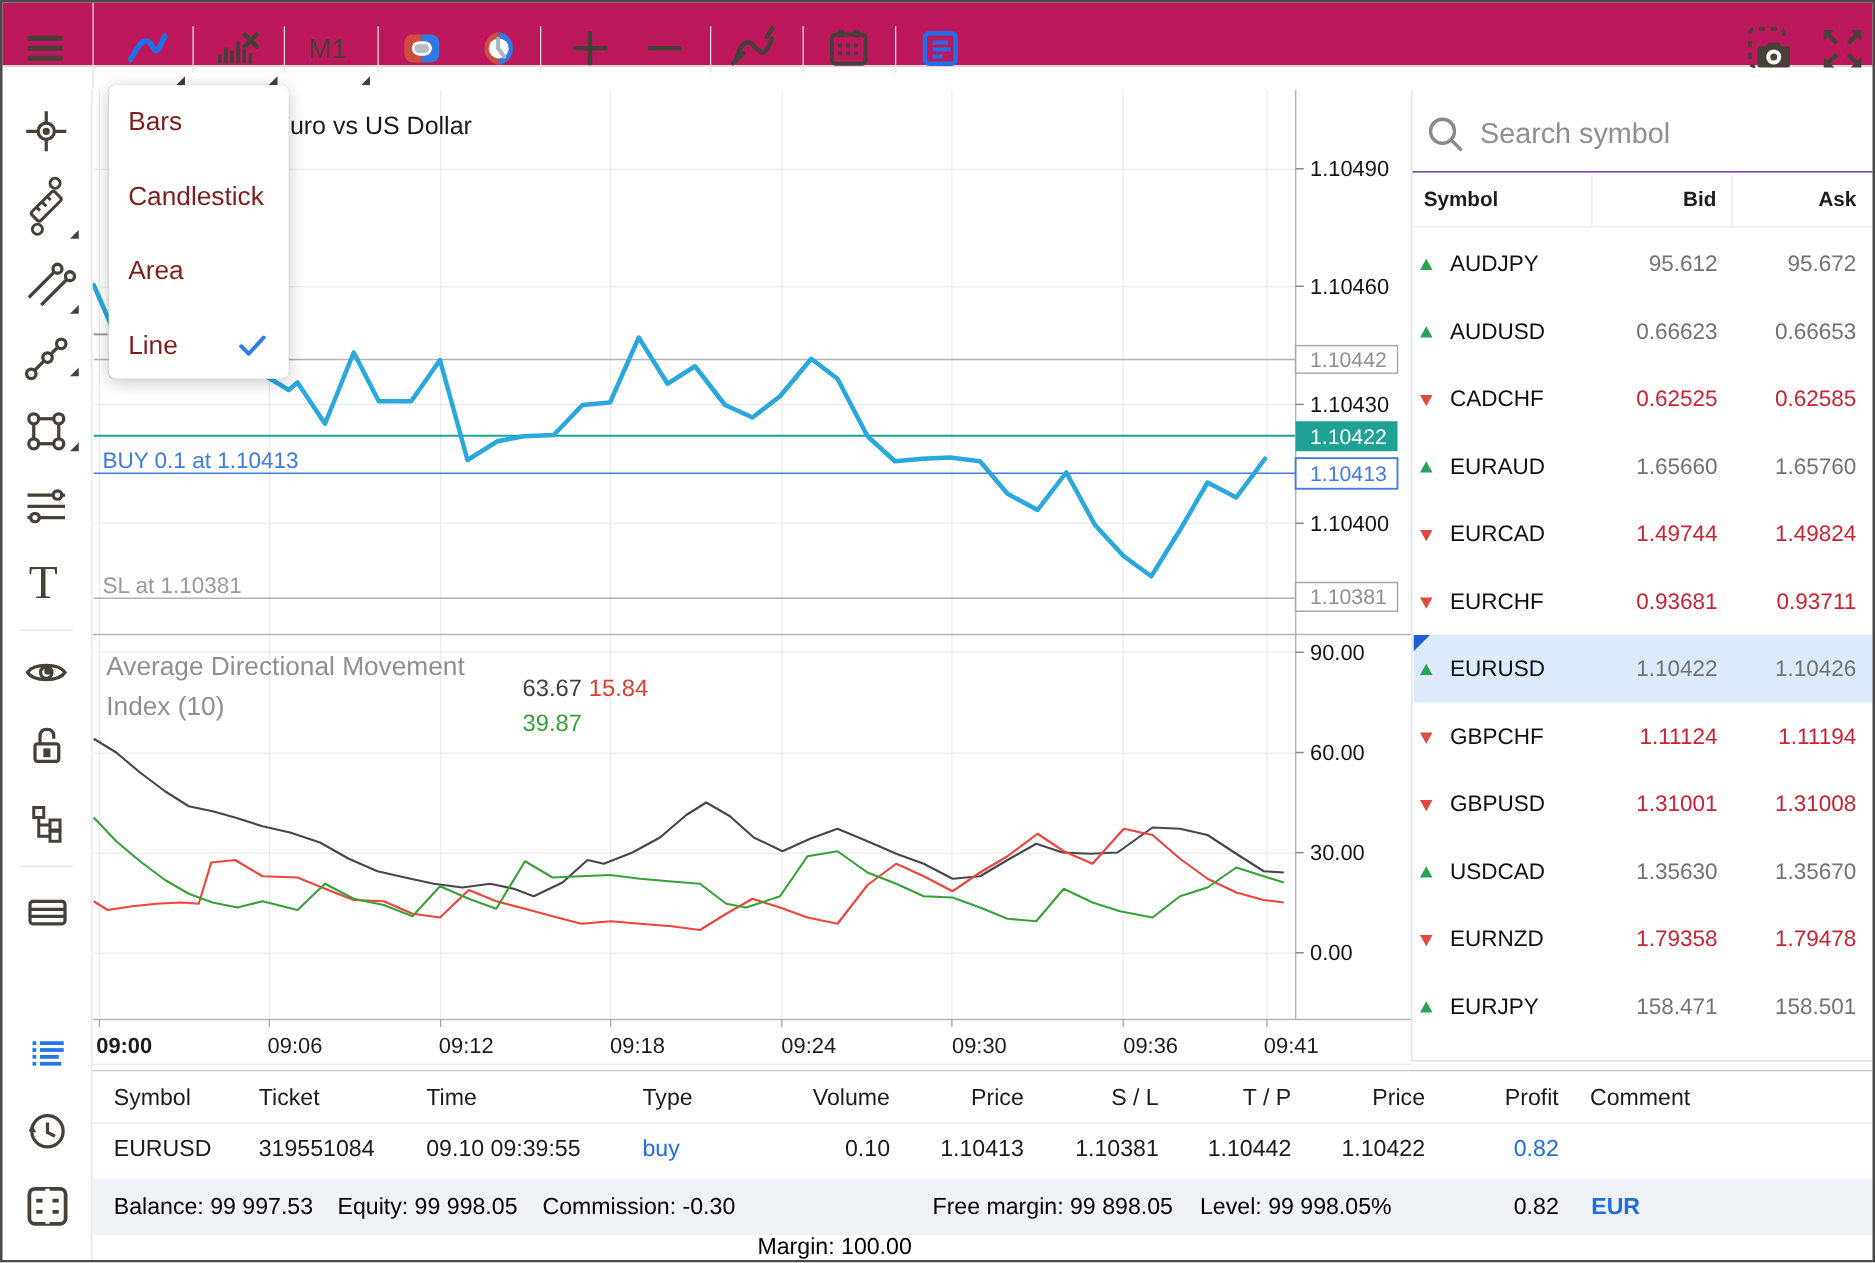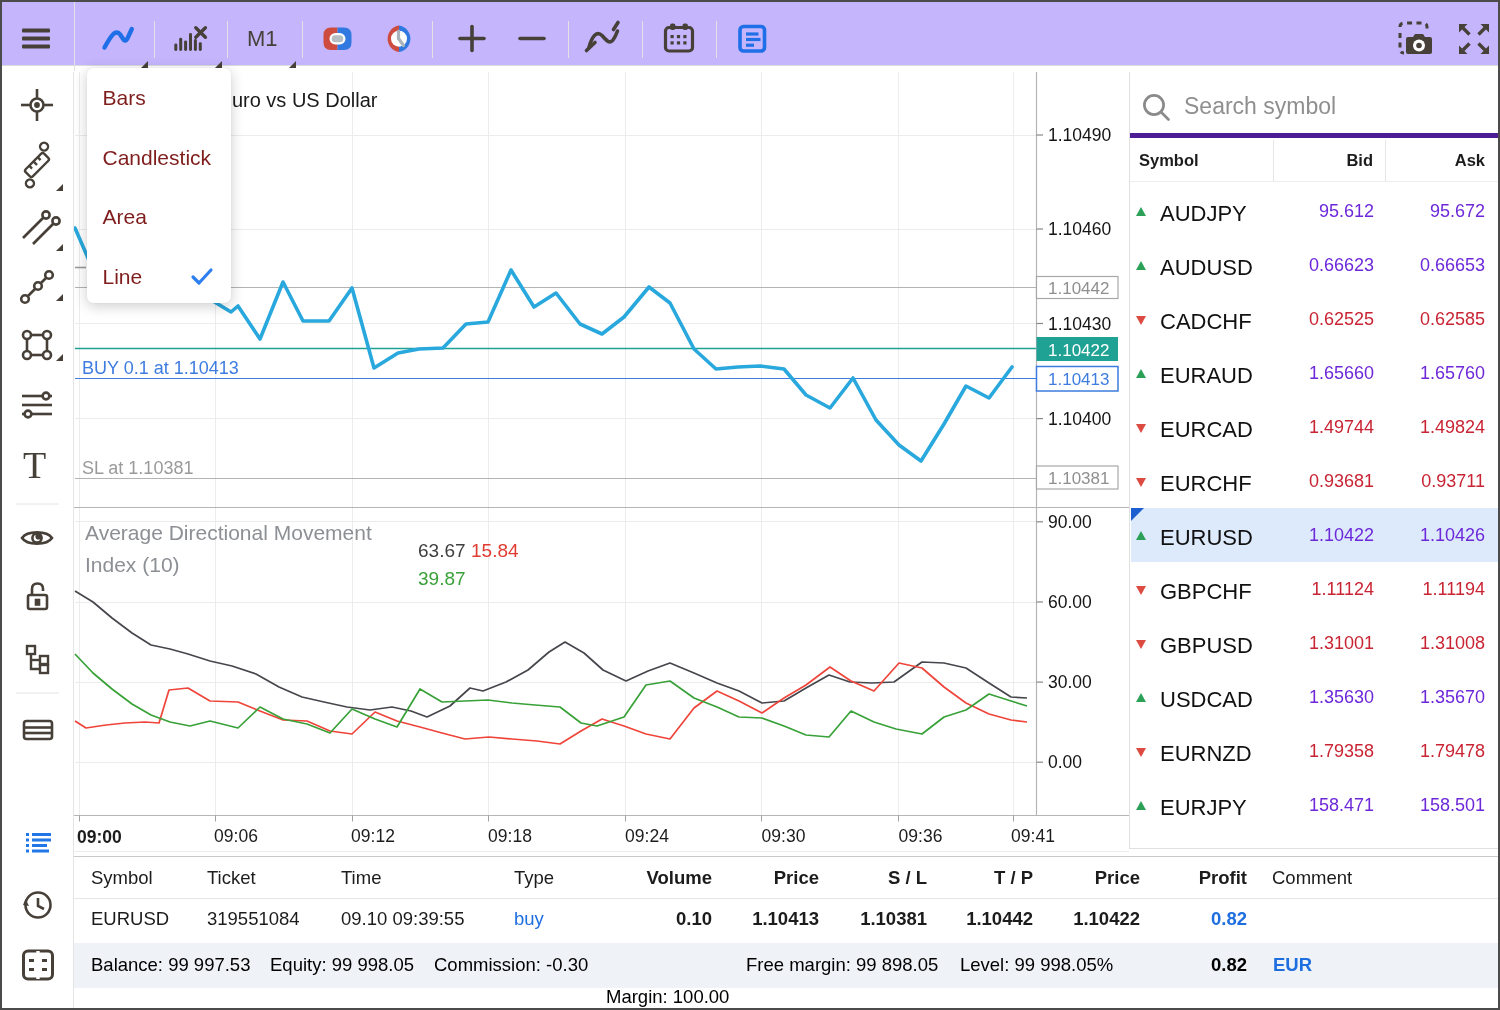--- a/index.html
+++ b/index.html
@@ -1,42 +1,42 @@
 <!DOCTYPE html>
 <html><head>
 <meta charset="utf-8">
 <style>
 * { margin:0; padding:0; box-sizing:border-box; }
 html,body { width:1500px; height:1010px; background:#fff; font-family:"Liberation Sans", sans-serif; overflow:hidden; position:relative; }
 .abs { position:absolute; }
 #frame { position:absolute; left:0; top:0; width:1500px; height:1010px; border:2px solid #4b4b4b; z-index:200; pointer-events:none; }
-#toolbar { position:absolute; left:2px; top:2px; width:1496px; height:64px; background:#c4b5fd; border-bottom:1px solid #dcdcdc; z-index:5; }
+#toolbar { position:absolute; left:2px; top:2px; width:1496px; height:51px; background:#be185d; border-bottom:1px solid #dcdcdc; z-index:5; }
 .vsep { position:absolute; top:19px; width:1px; height:37px; background:#e2e2e2; }
 #sidebar { position:absolute; left:2px; top:72px; width:72px; height:936px; background:#fff; border-right:1px solid #e4e4e4; z-index:5; }
 #chartsvg { position:absolute; left:0; top:0; z-index:1; }
 #rightpanel { position:absolute; left:1129px; top:72px; width:369px; height:777px; background:#fff; border-left:1px solid #e0e0e0; border-bottom:1px solid #e0e0e0; z-index:4; }
 .mwrow { position:absolute; left:1px; width:367px; height:54px; }
 .mwrow .tri { position:absolute; left:5px; top:23px; width:0; height:0; border-left:5.5px solid transparent; border-right:5.5px solid transparent; }
 .tri.up { border-bottom:9px solid #2ba158; }
 .tri.dn { border-top:9px solid #dd4a41; top:24px; }
-.mwrow .sym { position:absolute; left:29px; top:17px; font-size:22px; color:#111; }
+.mwrow .sym { position:absolute; left:29px; top:17px; font-size:18px; color:#111; }
 .mwrow .bid { position:absolute; left:120px; width:123px; top:17px; font-size:18px; text-align:right; }
 .mwrow .ask { position:absolute; right:13px; width:120px; top:17px; font-size:18px; text-align:right; }
-.blue { color:#6d28d9; }
+.blue { color:#737373; }
 .btd.blue, .bts.blue { color:#1e6ee0; }
 .red { color:#c92433; }
 #bottom { position:absolute; left:74px; top:856px; width:1424px; height:152px; background:#fff; border-top:1px solid #c9c9c9; z-index:4; }
 .bth { position:absolute; top:10px; font-size:18.5px; color:#1c1c1c; }
 .btd { position:absolute; top:51px; font-size:18.5px; color:#1c1c1c; }
 .bts { position:absolute; top:11px; font-size:18.5px; color:#000000; }
-.ra { text-align:right;font-weight:bold; }
+.ra { text-align:right; }
 #statusbar { position:absolute; left:0; top:86px; width:1424px; height:45px; background:#eff3f8; }
 #menu { position:absolute; left:86.5px; top:68px; width:144.5px; height:235px; background:#fff; border-radius:6px; box-shadow:0 3px 14px rgba(0,0,0,0.2), 0 0 1px rgba(0,0,0,0.15); z-index:50; }
 .mi { position:absolute; left:16px; font-size:21px; color:#7f1d1d; }
-#search { position:absolute; left:0; top:0; width:368px; height:66px; border-bottom:5px solid #4c1d95;text-align:center; }
+#search { position:absolute; left:0; top:0; width:368px; height:66px; border-bottom:1px solid #4c1d95;text-align:center; }
 #mwheader { position:absolute; left:0; top:66px; width:368px; height:44px; border-bottom:1px solid #ededed; font-size:16.5px; font-weight:bold; color:#1c1c1c; }
 .cornertri { position:absolute; left:0; top:0; width:0; height:0; border-top:13px solid #1b5fd0; border-right:13px solid transparent; }
 </style>
 </head>
 <body>
 <div id="frame"></div>
 
 <div id="toolbar">
   <svg width="1496" height="69" style="position:absolute;left:0;top:0">
 

